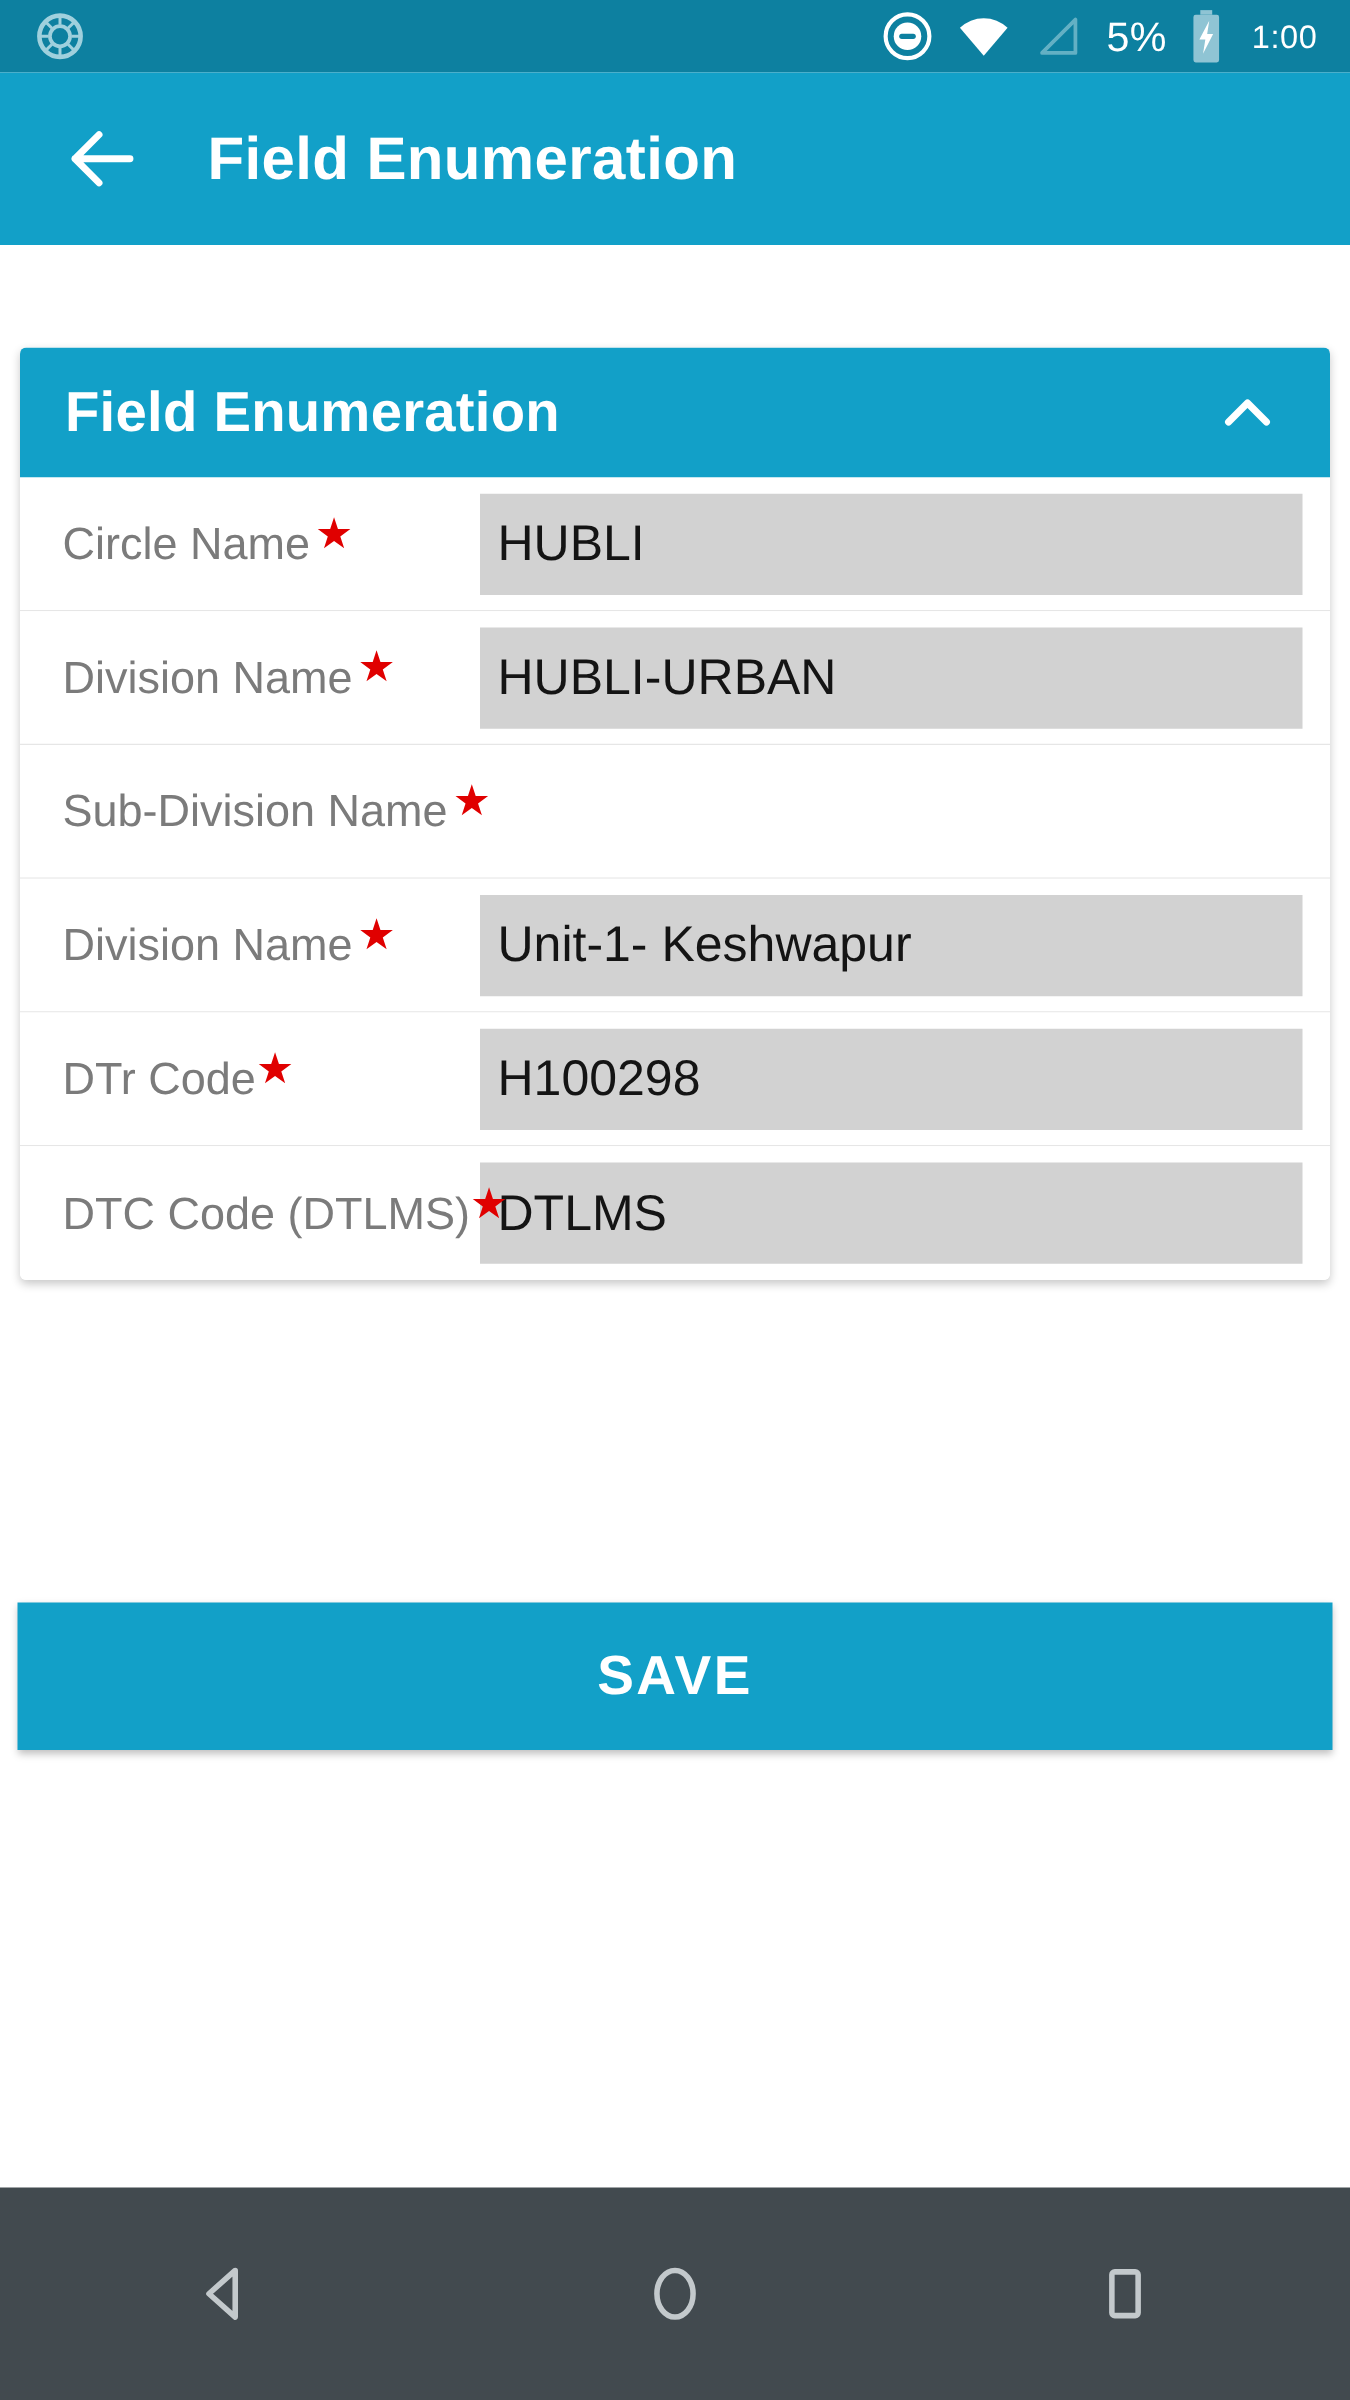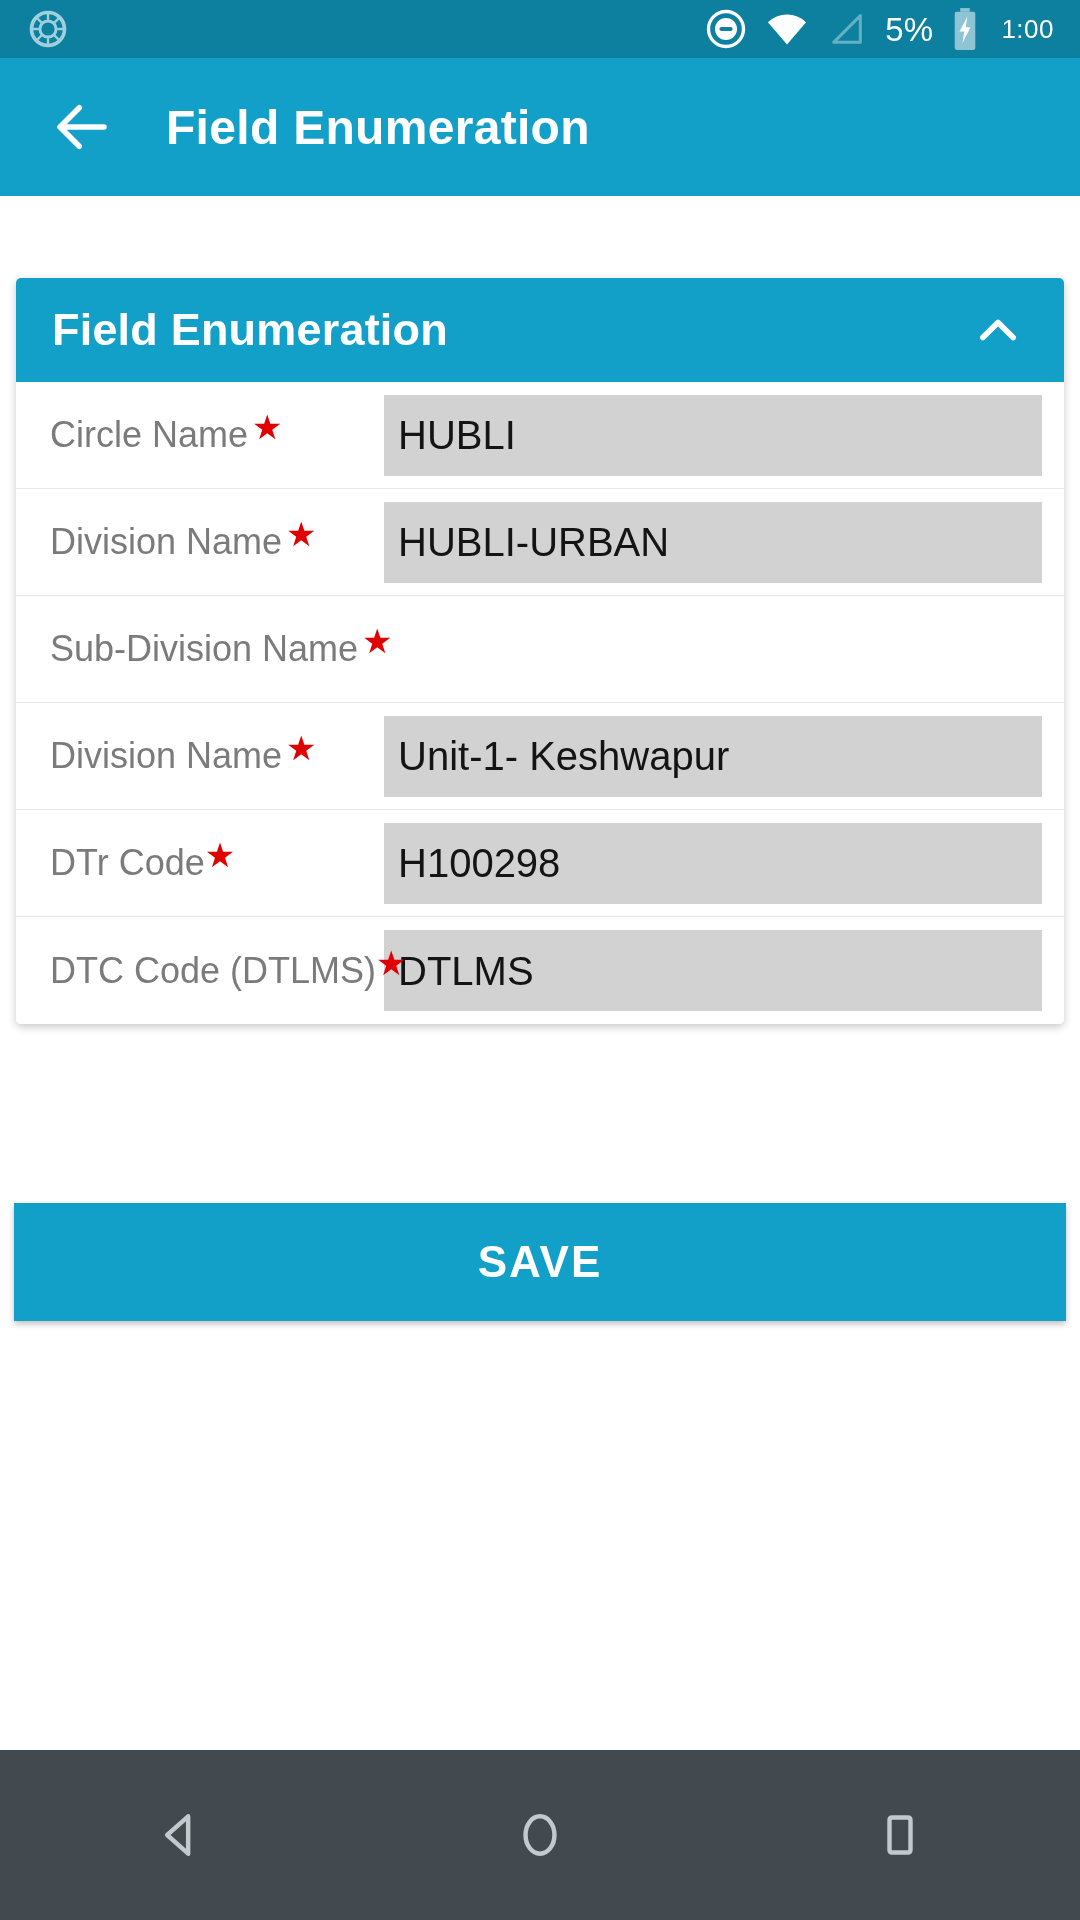--- a/index.html
+++ b/index.html
@@ -110,21 +110,21 @@
     margin-left:4px;
   }
   .row-input-value {
     color:#141414; font-size:40px;
     white-space:nowrap;
     line-height:1;
   }
 
   
   .save-btn {
-    position:absolute; top:1203px; left:14px;
+    position:absolute; top:1282px; left:14px;
     width:1052px; height:118px;
     background:#12a0c8;
     border:none;
     box-shadow:0 3px 6px rgba(0,0,0,0.25);
     display:flex; align-items:center; justify-content:center;
     cursor:pointer;
   }
   .save-btn-label {
     color:#ffffff; font-size:44px; font-weight:bold;
     letter-spacing:2px;

